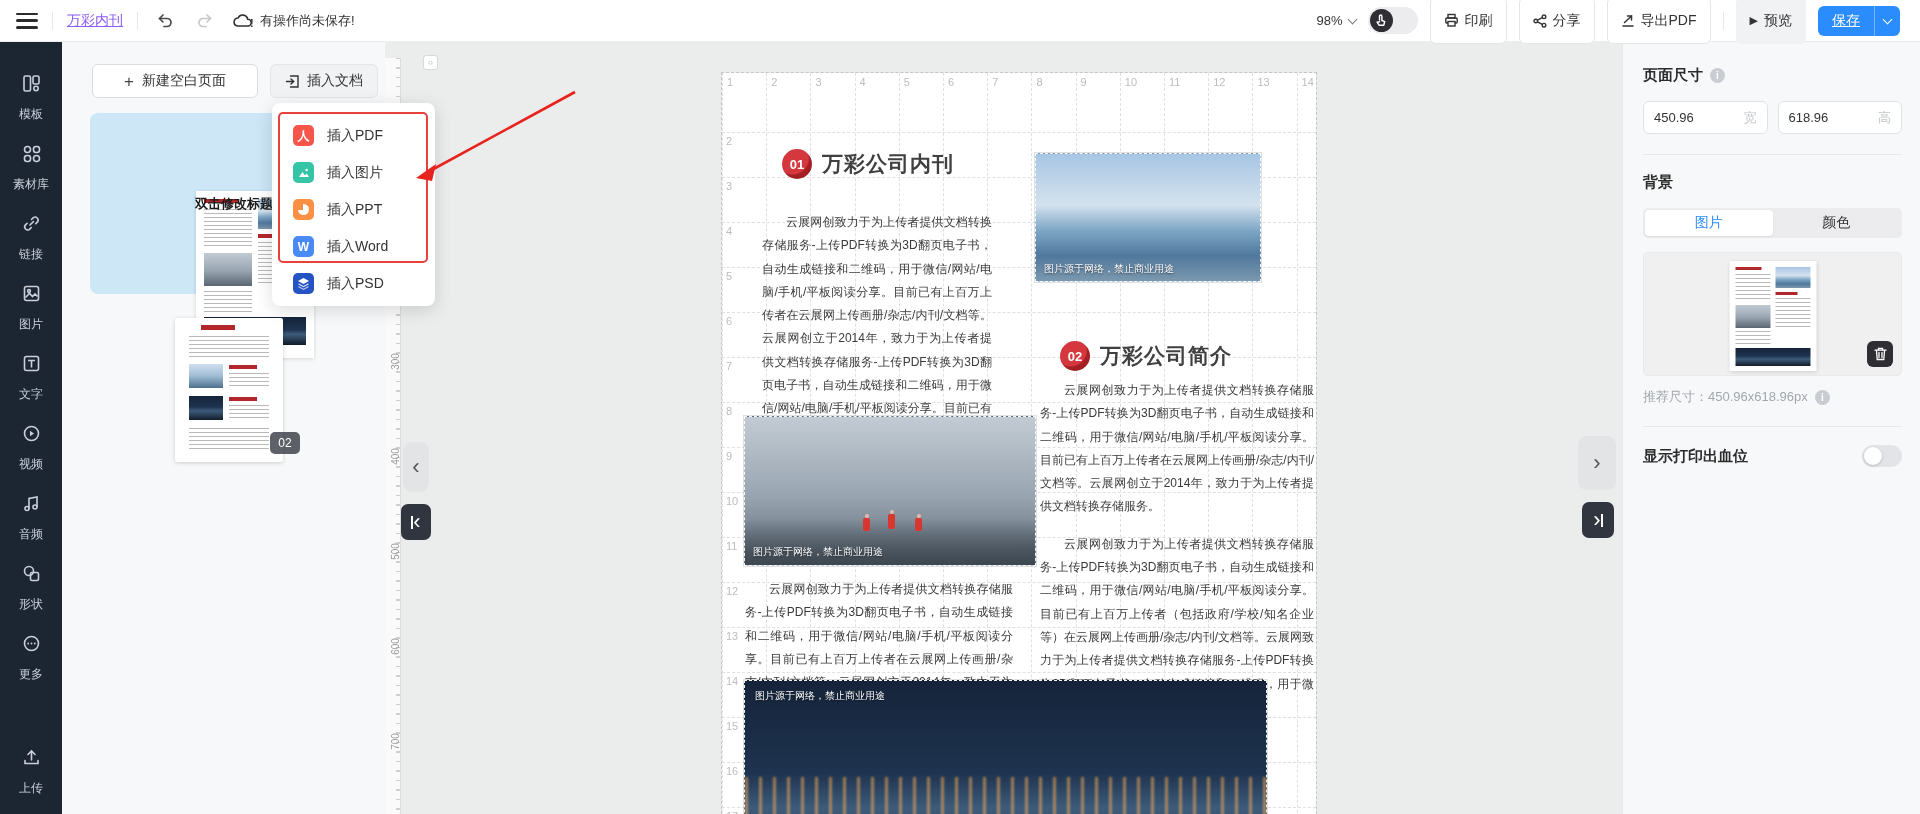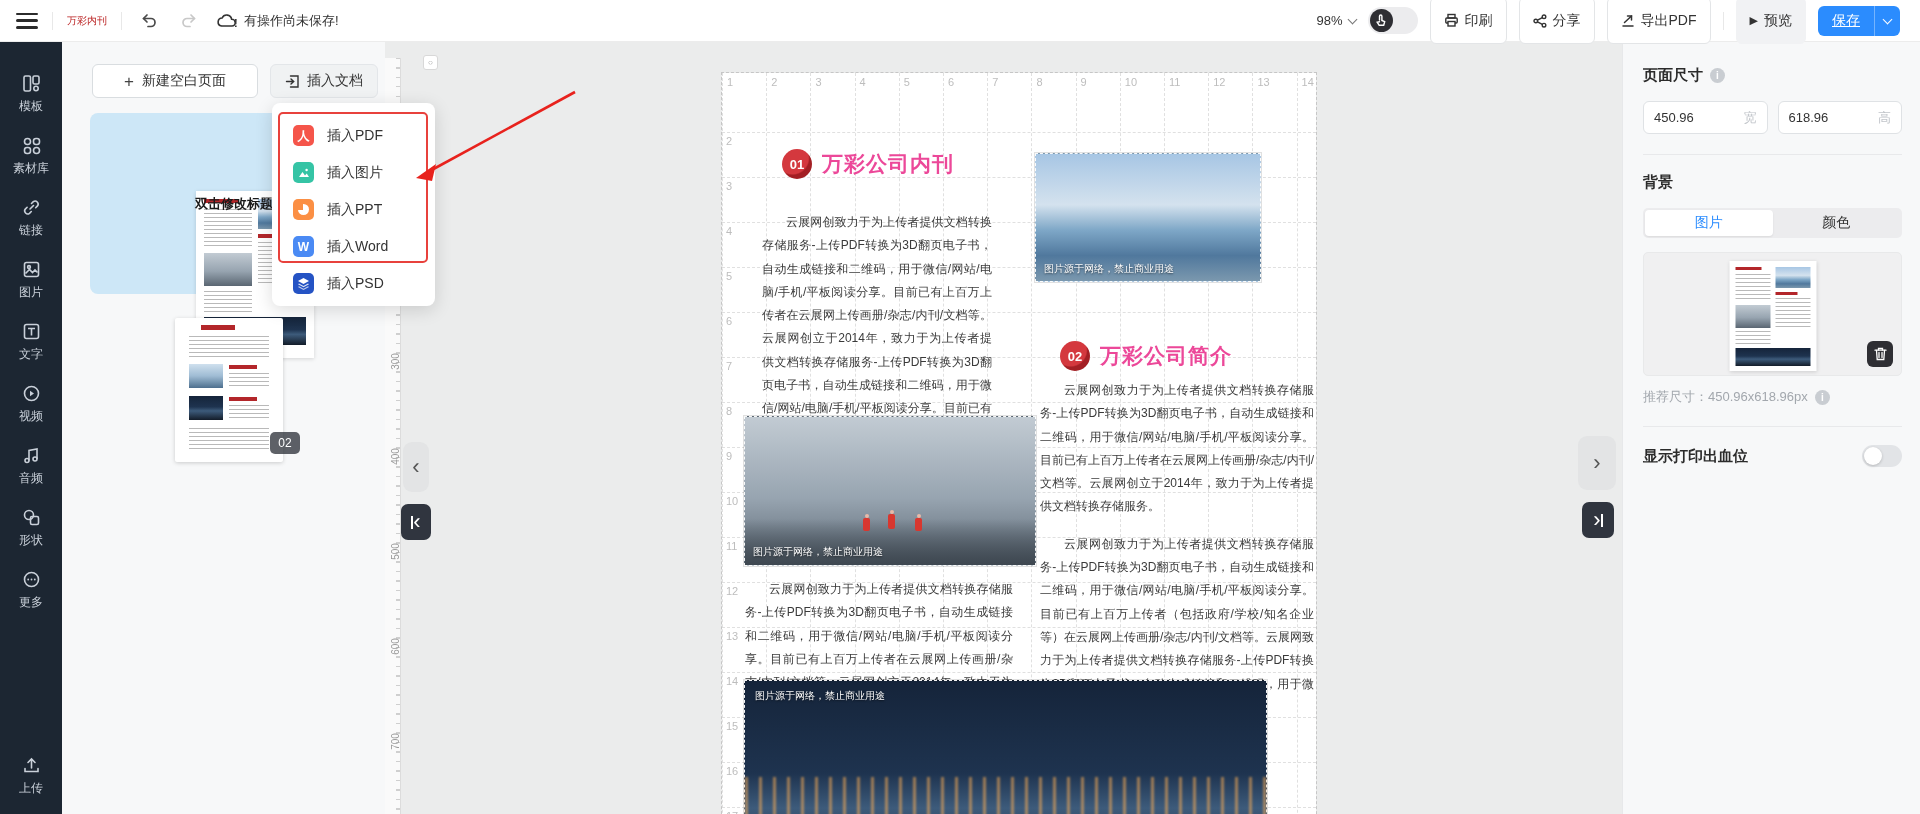--- a/index.html
+++ b/index.html
@@ -8,21 +8,21 @@
   .app { position:relative; width:1920px; height:814px; }
 
   
   .topbar { position:absolute; left:0; top:0; width:1920px; height:42px; background:#fff;
             border-bottom:1px solid #ececec; display:flex; align-items:center; z-index:60; }
   .tb-left { display:flex; align-items:center; gap:14px; padding-left:16px; }
   .tb-right { margin-left:auto; display:flex; align-items:center; gap:12px; padding-right:20px; }
   .vdiv { width:1px; height:18px; background:#e8e8e8; }
   .hamburger { width:22px; height:16px; display:flex; flex-direction:column; justify-content:space-between; cursor:pointer; }
   .hamburger i { display:block; height:2.5px; background:#2b2b2b; border-radius:2px; }
-  .doc-title { font-size:10px; color:#b91c1c; }
+  .doc-title { font-size:14px; color:#8b5cf6;text-decoration:underline; }
   .icon-btn { width:26px; height:26px; display:flex; align-items:center; justify-content:center; color:#4a4a4a; cursor:pointer; }
   .icon-btn.disabled { color:#c8c8c8; }
   .unsaved { font-size:13px; color:#333; display:flex; align-items:center; gap:6px; }
   .zoom-ctrl { display:flex; align-items:center; gap:6px; font-size:13px; color:#333; cursor:pointer; }
   .chev { width:7px; height:7px; border-right:1.5px solid #777; border-bottom:1.5px solid #777; transform:rotate(45deg); margin-top:-3px; }
   .touch-toggle { width:50px; height:27px; border-radius:14px; background:#ececee; position:relative; cursor:pointer; }
   .touch-knob { position:absolute; left:2px; top:2px; width:23px; height:23px; border-radius:50%; background:#2e2e33;
                 display:flex; align-items:center; justify-content:center; color:#fff; }
   .tb-btn { height:47px; display:flex; align-items:center; gap:6px; padding:0 13px; background:#fff;
             border:1px solid #e3e5e7; border-radius:6px; font-size:14px; color:#333; cursor:pointer; }
@@ -31,21 +31,21 @@
               font-size:14px; overflow:hidden; cursor:pointer; }
   .save-btn .txt { padding:0 14px;text-decoration:underline; }
   .save-btn .sep { width:1px; height:30px; background:rgba(255,255,255,.35); }
   .save-btn .caret { padding:0 9px; display:flex; align-items:center; }
   .save-btn .chev { border-color:#fff; }
   .play-glyph { font-size:11px; color:#333; }
 
   
   .sidebar { position:absolute; left:0; top:42px; width:62px; height:772px; background:#1c2632; z-index:55;
              display:flex; flex-direction:column; align-items:center; padding-top:22px; }
-  .sb-item { width:62px; padding:10px 0 11px; display:flex; flex-direction:column; align-items:center; gap:5px;
+  .sb-item { width:62px; padding:10px 0 11px; display:flex; flex-direction:column; align-items:center; gap:13px;
              color:#c9d0d9; cursor:pointer; }
   .sb-item .lbl { font-size:12px; }
   .sb-item svg { display:block; }
   .sb-upload { margin-top:auto; margin-bottom:6px; }
 
   
   .left-panel { position:absolute; left:62px; top:42px; width:323px; height:772px; background:#f7f8f9; z-index:40; }
   .lp-buttons { position:absolute; left:0; top:22px; width:323px; display:flex; gap:12px; padding-left:30px; }
   .btn-newpage { width:166px; height:34px; background:#fff; border:1px solid #d9dde0; border-radius:6px;
                  display:flex; align-items:center; justify-content:center; gap:8px; font-size:14px; color:#333; cursor:pointer; }
@@ -98,21 +98,21 @@
               outline:1px dashed #c6c6c6; }
   .grid-col { position:absolute; top:0; bottom:0; border-left:1px dashed #e0e0e0; }
   .grid-col span, .grid-row span { position:absolute; font-size:11px; color:#bdbdbd; }
   .grid-col span { left:4px; top:3px; }
   .grid-row { position:absolute; left:0; right:0; border-top:1px dashed #e0e0e0; }
   .grid-row span { left:4px; top:2px; }
 
   .sec-title { position:absolute; display:flex; align-items:center; gap:10px; }
   .sec-badge { width:30px; height:30px; border-radius:50%; background:radial-gradient(circle at 35% 30%, #d4383e 0 55%, #a31f24 60%);
                color:#fff; font-size:13px; font-weight:bold; display:flex; align-items:center; justify-content:center; }
-  .sec-text { font-size:21px; font-weight:bold; color:#ec4899; letter-spacing:1px; }
+  .sec-text { font-size:21px; font-weight:bold; color:#404040; letter-spacing:1px; }
   .body-text { position:absolute; font-size:12px; line-height:23.3px; color:#3a3a3a; text-align:justify; text-indent:2em; }
   .photo { position:absolute; border:1.5px dashed rgba(255,255,255,.95); box-shadow:0 0 0 1px rgba(0,0,0,.12); }
   .photo .cap { position:absolute; font-size:10px; color:#fff; text-shadow:0 1px 2px rgba(0,0,0,.6); white-space:nowrap; }
   .rcol-flow { position:absolute; left:318px; top:306px; width:274px; display:flex; flex-direction:column; gap:14px; }
   .rcol-flow p { font-size:12px; line-height:23.3px; color:#3a3a3a; text-align:justify; text-indent:2em; }
   .fig { position:absolute; width:7px; height:13px; background:#d8372f; border-radius:2px; }
   .fig:before { content:""; position:absolute; left:1.5px; top:-4px; width:4px; height:4px; border-radius:50%; background:#e8b9a8; }
 
   .nav-btn { position:absolute; display:flex; align-items:center; justify-content:center; cursor:pointer; z-index:20; }
   .nav-light { background:#e3e4e5; color:#555; border-radius:9px; }

